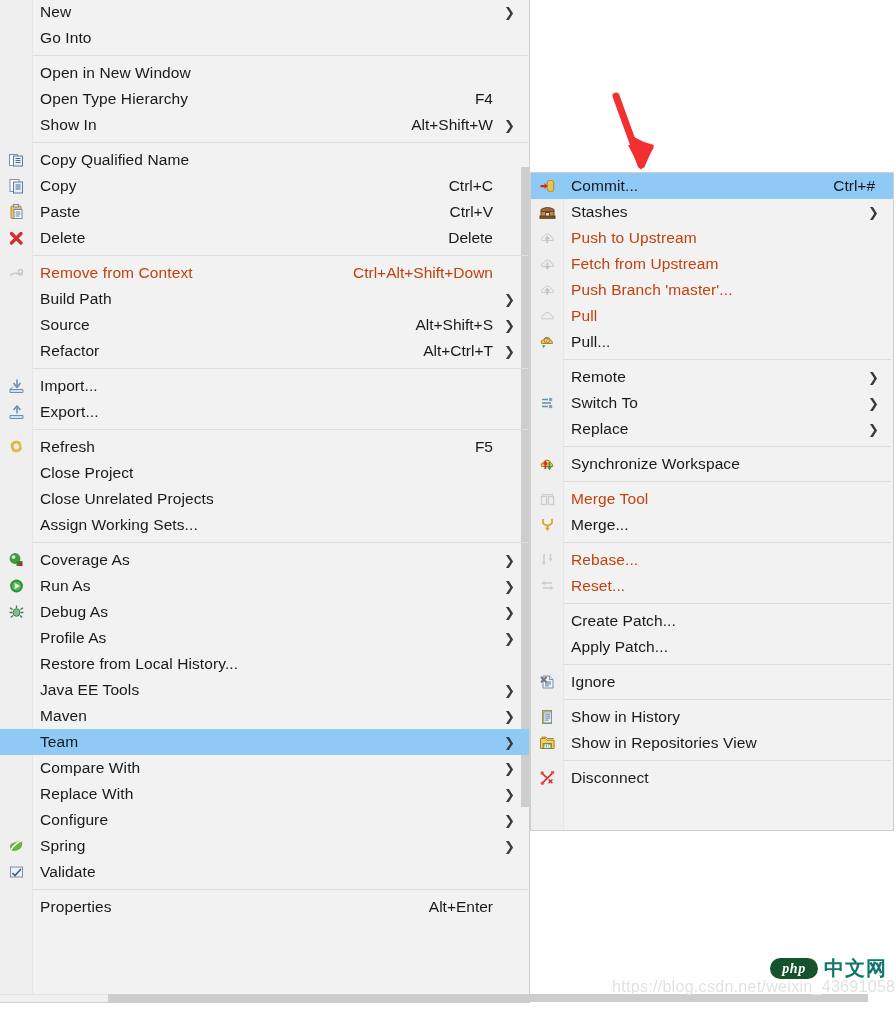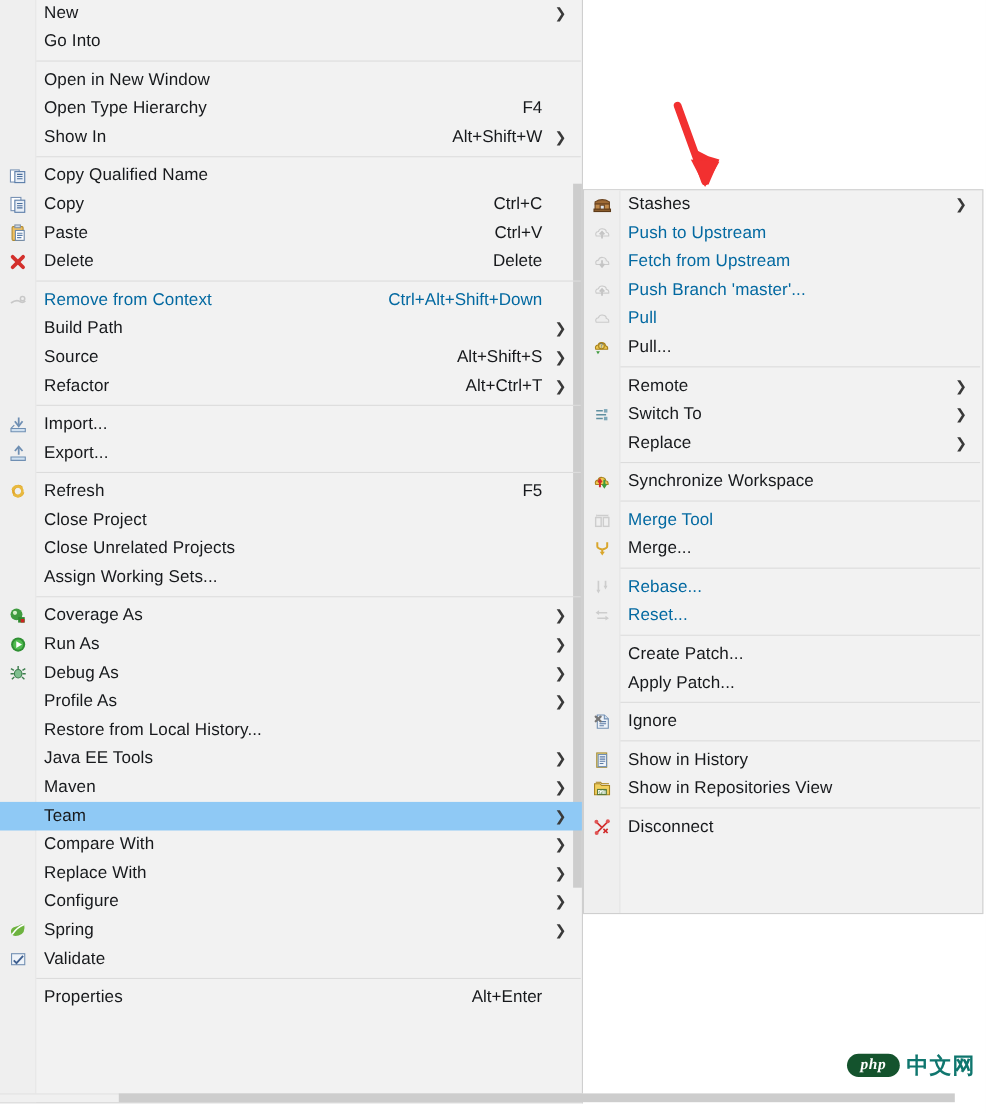--- a/index.html
+++ b/index.html
@@ -51,21 +51,21 @@
     color:#17191c;
   }
   .row .chev{
     position:absolute;
     font-family:"DejaVu Sans", sans-serif;
     font-size:13px;
     color:#3a3a3a;
     line-height:1;
   }
   .row.disabled .lbl,
-  .row.disabled .accel{ color:#0369a1; }
+  .row.disabled .accel{ color:#c2410c; }
   .row.sel{ background:#8fc9f5; }
   .sep{
     height:1px; margin:4px 0 4px 33px;
     background:#dcdcdc;
   }
 
   
   #leftMenu{ left:0; top:-1px; width:530px; height:1004px; border-left:none; border-top:none; }
   #leftMenu .accel{ right:36px; }
   #leftMenu .chev{ right:14px; }
@@ -349,20 +349,32 @@
     <div id="leftVScroll"></div>
     <div id="leftVThumb"></div>
     <div id="leftHScroll">
       <div id="leftHThumb"></div>
     </div>
   </div>
 
   <div id="rightMenu" class="menu">
     <div class="gutter"></div>
     <div class="items" id="rightItems">
+        <div class="row sel">
+          <span class="ico"><svg width="17" height="17" viewBox="0 0 17 17">
+              <ellipse cx="11.5" cy="4.6" rx="3.2" ry="1.6" fill="#f0cf5e" stroke="#b08a2a"></ellipse>
+              <path d="M8.3 4.6 v7.8 q0 1.6 3.2 1.6 t3.2-1.6 V4.6" fill="#e8c44f" stroke="#b08a2a"></path>
+              <g stroke="#dd2222" stroke-width="2.2">
+                <path d="M1.5 8.6 H7"></path>
+              </g>
+              <path d="M5.6 5.6 L8.6 8.6 L5.6 11.6 Z" fill="#dd2222"></path>
+            </svg></span>
+          <span class="lbl">Commit...</span>
+          <span class="accel">Ctrl+#</span>
+        </div>
         <div class="row">
           <span class="ico"><svg width="17" height="17" viewBox="0 0 17 17">
               <path d="M2 6 q6.5-4 13 0 v2 H2z" fill="#9e6a35" stroke="#6b4420"></path>
               <rect x="2" y="8" width="13" height="5" fill="#c08a4c" stroke="#6b4420"></rect>
               <rect x="1" y="12.6" width="15" height="2.2" fill="#8a5c2c" stroke="#5d3a18"></rect>
               <rect x="6.6" y="9" width="3.8" height="3.6" fill="#dfe6ee" stroke="#6b4420"></rect>
             </svg></span>
           <span class="lbl">Stashes</span>
           <span class="chev">❯</span>
         </div>
@@ -547,18 +559,19 @@
       </div>
   </div>
 
   <svg id="arrow" viewBox="0 0 100 90">
     <path d="M24 6 L44 62 L50 78 L52 52 L40 46 L26 8 Z" fill="#f23030"></path>
     <path d="M52 78 L38 58 L52 52 L62 55 Z" fill="#f23030"></path>
     <path d="M24 6 L49 75" stroke="#f23030" stroke-width="7" fill="none" stroke-linecap="round"></path>
     <path d="M49 80 L36 55 L62 57 Z" fill="#f23030"></path>
   </svg>
 
+  <div id="wm">https://blog.csdn.net/weixin_43691058</div>
   <div id="phpLogo">
     <div class="pill">php</div>
     <div class="cn">中文网</div>
   </div>
 
 </div>
 
 </body></html>

